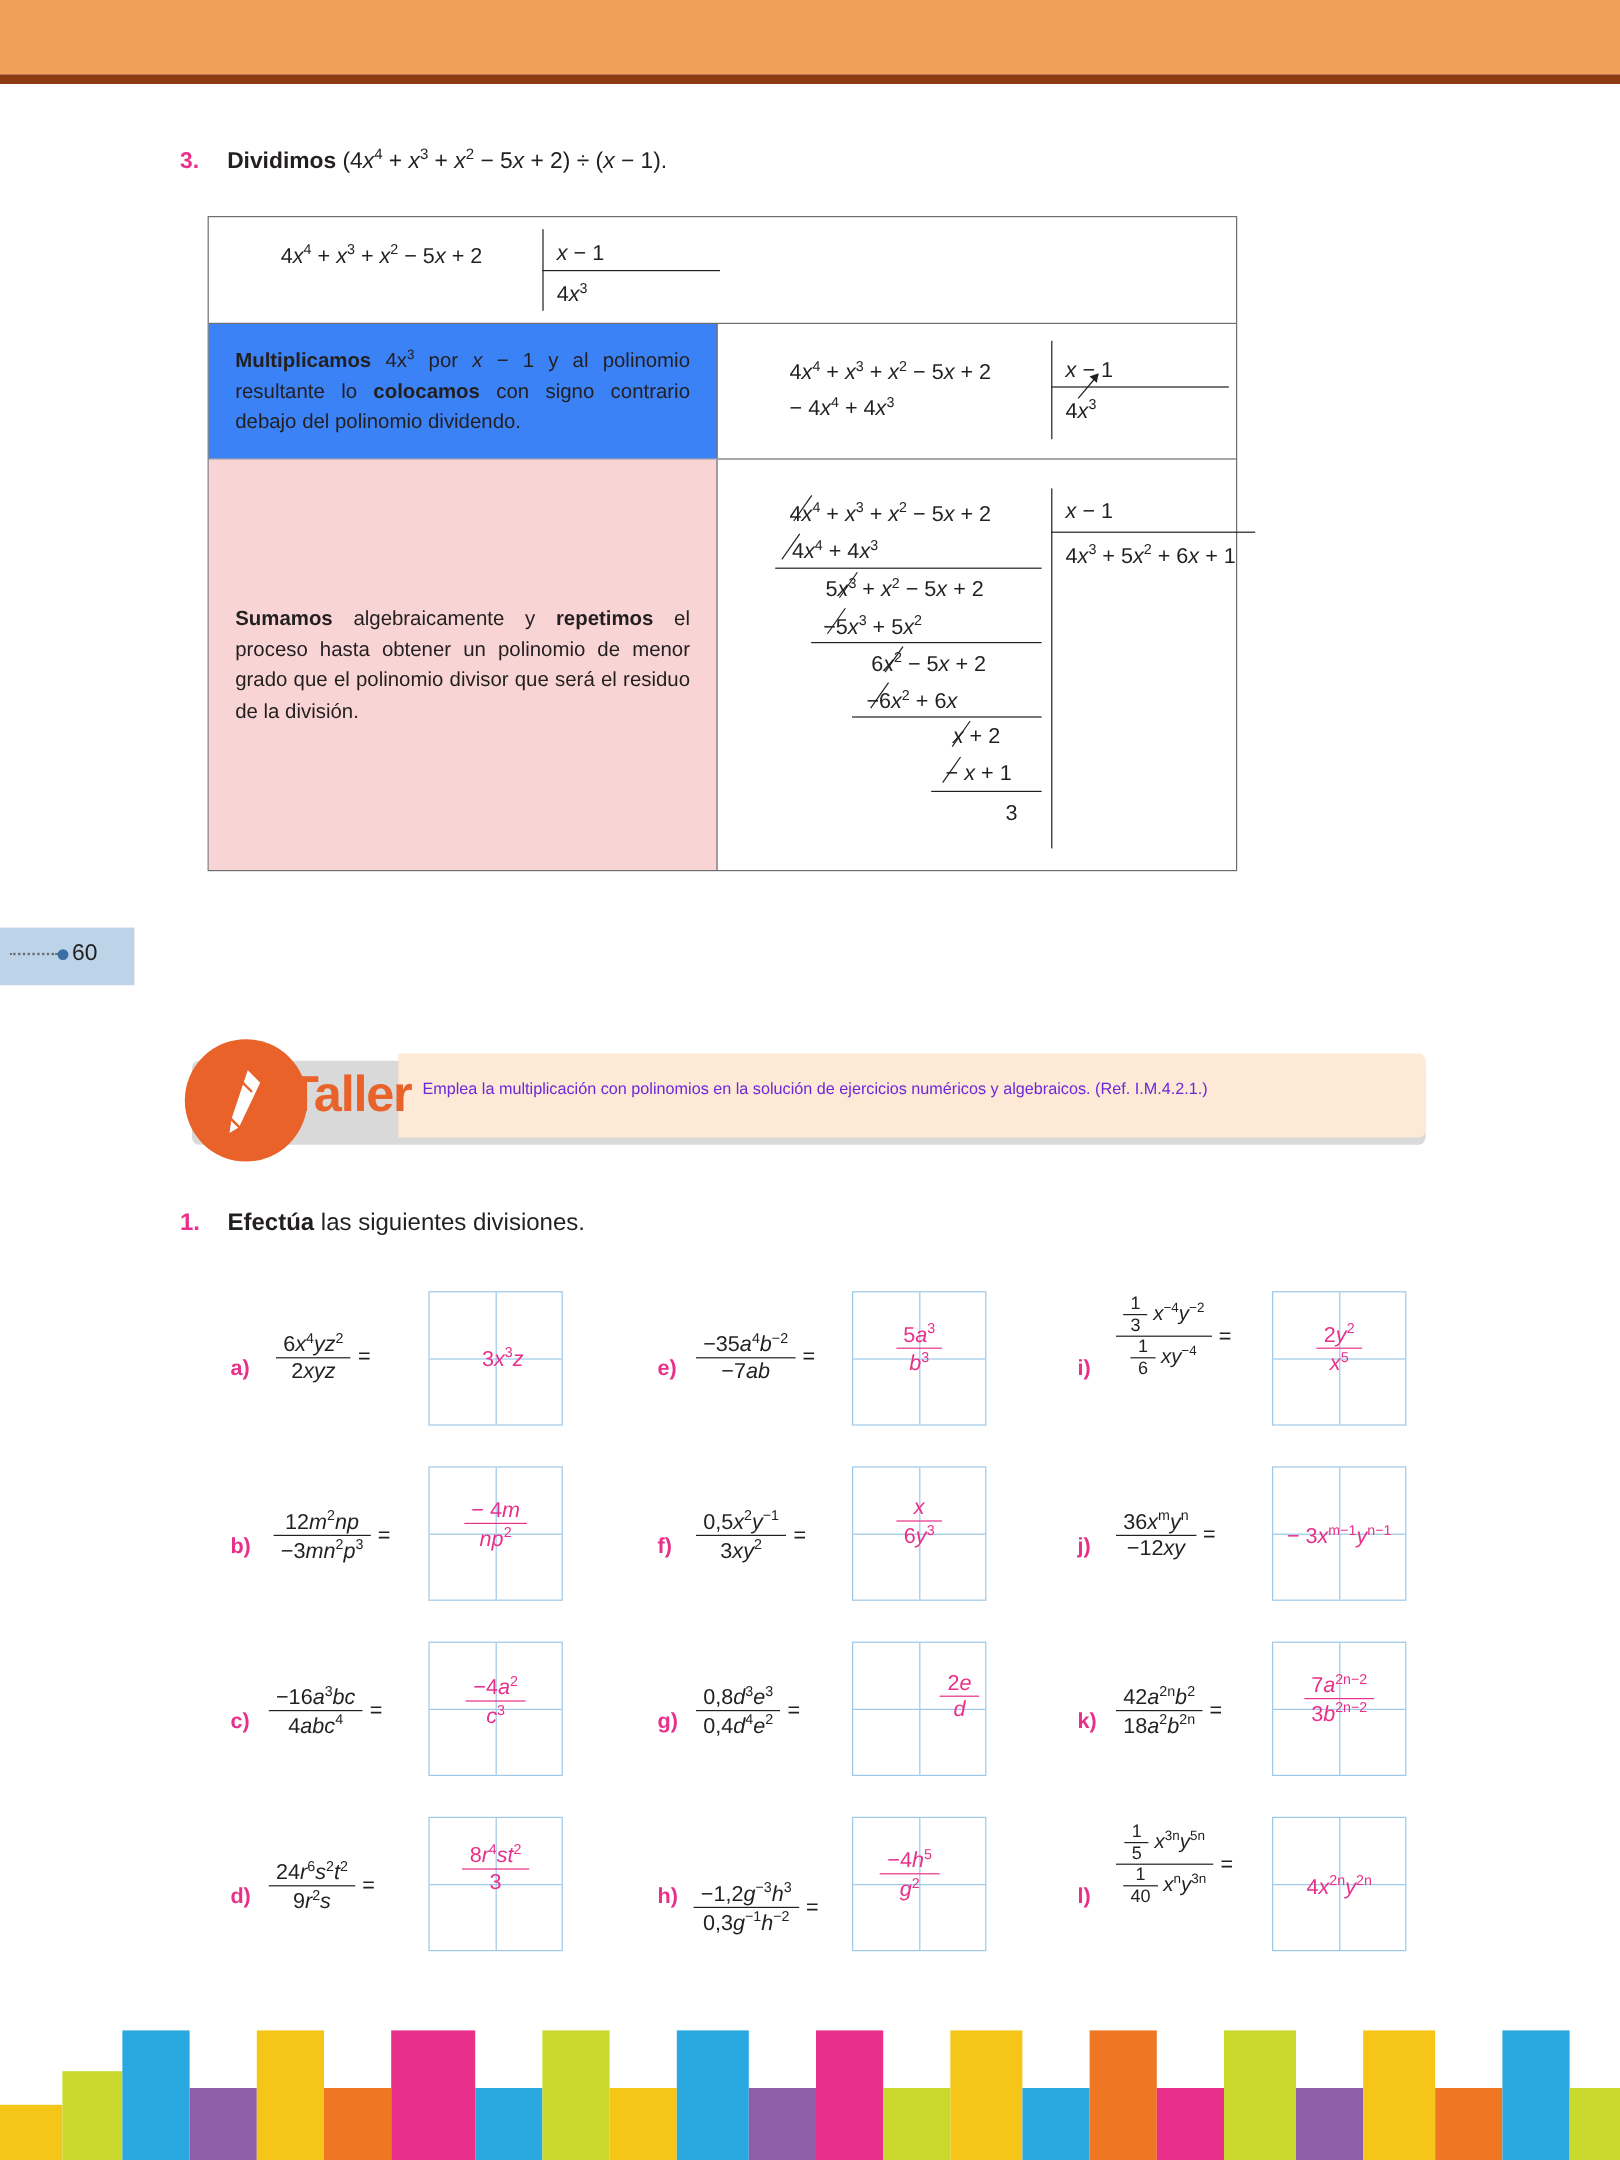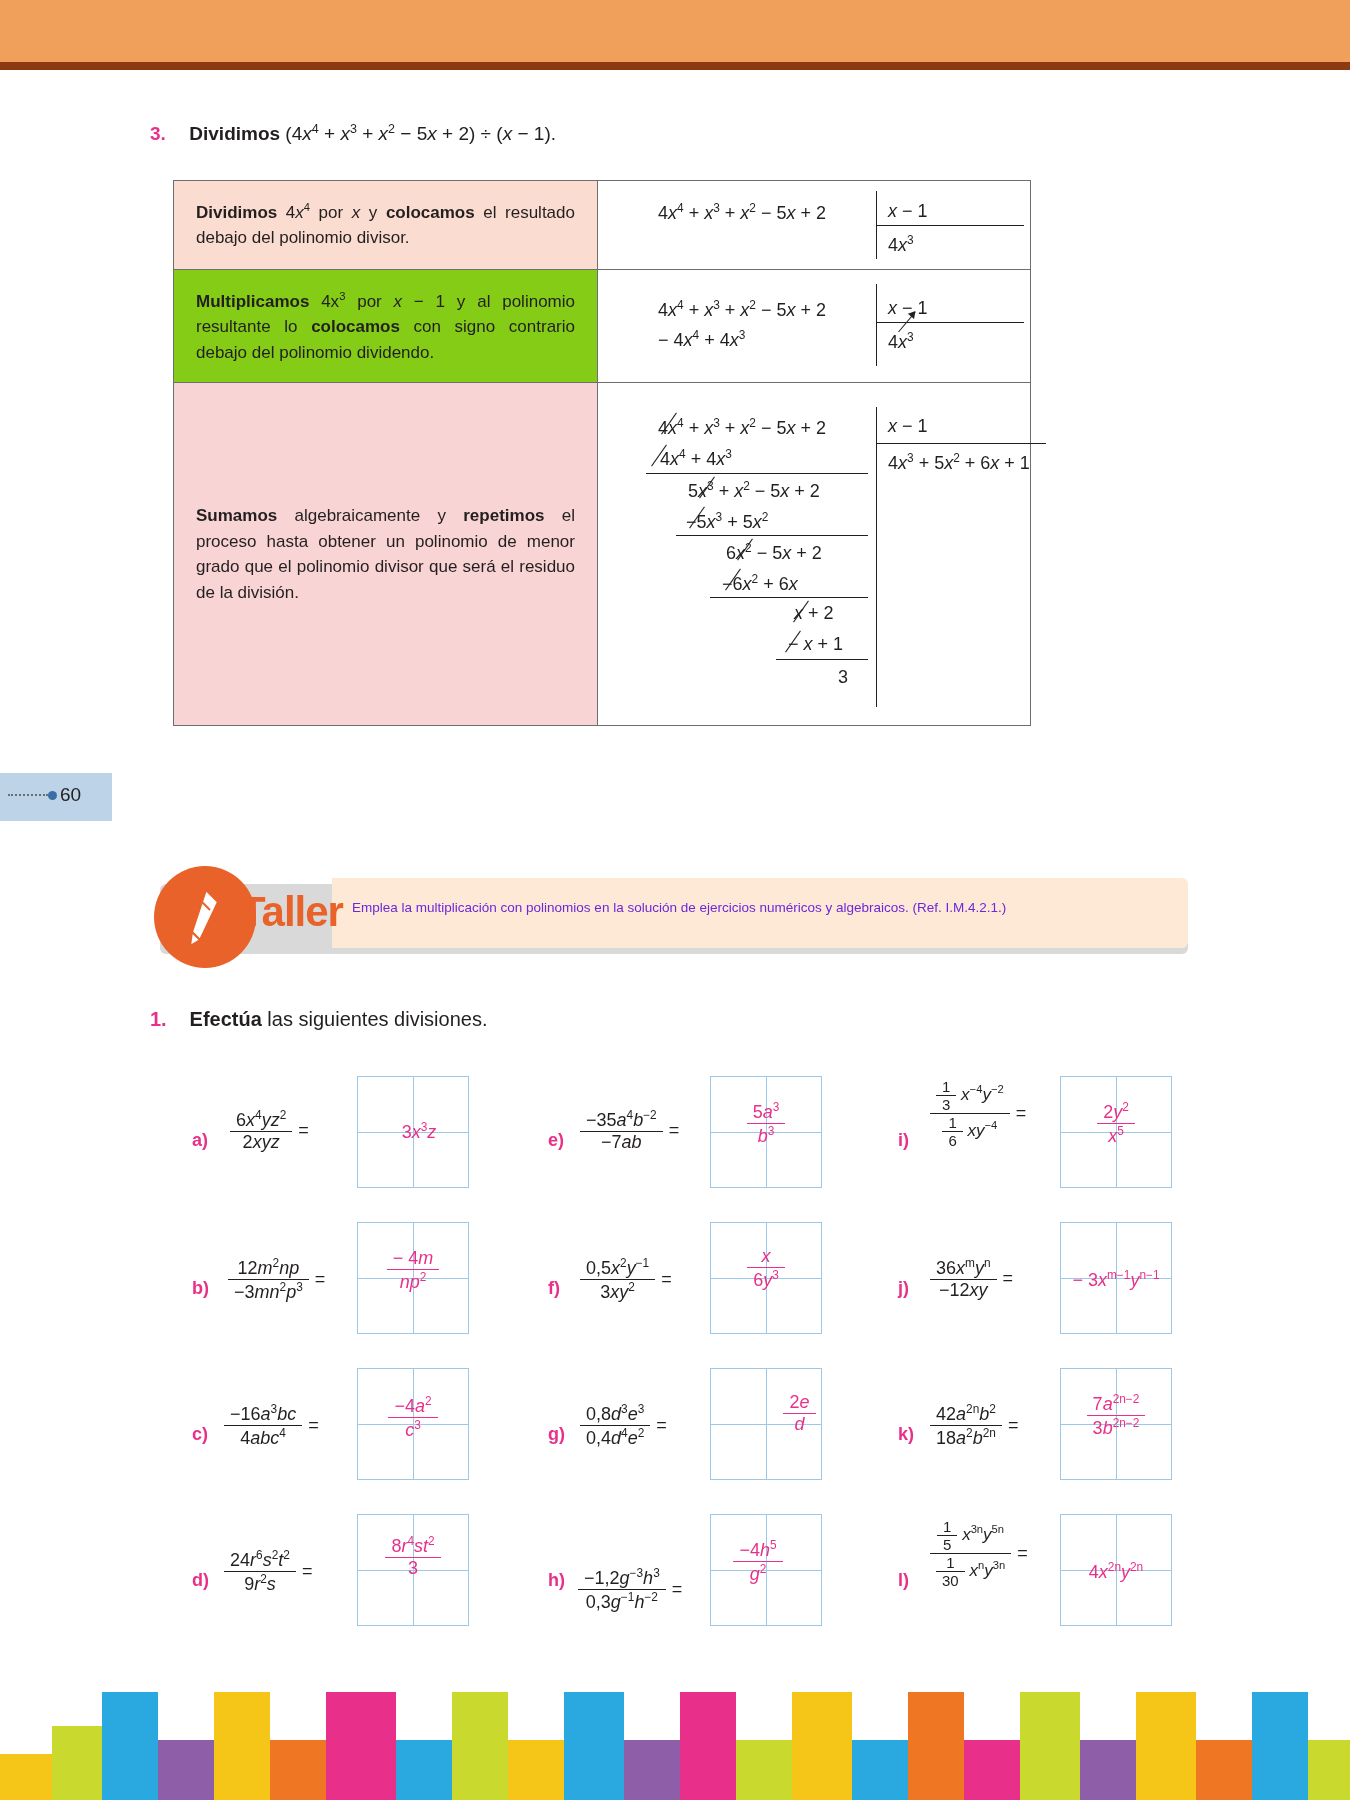--- a/index.html
+++ b/index.html
@@ -18,21 +18,21 @@
   .ex-num{color:#e8308a;font-weight:bold;display:inline-block;width:34px;}
   .ex-head b{font-weight:bold;}
 
   
   .tbl{position:absolute;left:173px;top:180px;width:858px;border:1px solid #6d6e71;box-sizing:border-box;}
   .row{display:flex;border-bottom:1px solid #6d6e71;}
   .row:last-child{border-bottom:none;}
   .cL{width:424px;box-sizing:border-box;padding:18px 22px;border-right:1px solid #6d6e71;font-size:17px;line-height:1.5;color:#231f20;text-align:justify;}
   .cR{flex:1;position:relative;}
   .r1 .cL{background:#fbdcd0;}
-  .r2 .cL{background:#84cc16;}
+  .r2 .cL{background:#3b82f6;}
   .r3 .cL{background:#f9d4d4;}
   .cL b{font-weight:bold;}
 
   .r1{height:88px;}
   .r2{height:112px;}
   .r3{height:342px;}
   .r1 .cL,.r2 .cL{display:flex;align-items:flex-start;}
   .r3 .cL{display:flex;align-items:center;}
 
   
@@ -93,23 +93,20 @@
 <div class="ex-head">
   <span class="ex-num">3.</span>
   <span>
     <b>Dividimos</b> (4<span class="it">x</span><sup>4</sup> + <span class="it">x</span><sup>3</sup> + <span class="it">x</span><sup>2</sup> − 5<span class="it">x</span> + 2) ÷ (<span class="it">x</span> − 1).
   </span>
 </div>
 
 <div class="tbl">
 
   <div class="row r1">
-    <div class="cL">
-      <span><b>Dividimos</b> 4<span class="it">x</span><sup>4</sup> por <span class="it">x</span> y <b>colocamos</b> el resultado debajo del polinomio divisor.</span>
-    </div>
     <div class="cR">
       <div class="work">
         <div class="dividend" style="left:60px;top:20px;">
           4<span class="it">x</span><sup>4</sup> + <span class="it">x</span><sup>3</sup> + <span class="it">x</span><sup>2</sup> − 5<span class="it">x</span> + 2
         </div>
         <div class="vbar" style="left:278px;top:10px;height:68px;"></div>
         <div class="hbar" style="left:278px;top:44px;width:148px;"></div>
         <div class="dividend" style="left:290px;top:20px;"><span class="it">x</span> − 1</div>
         <div class="dividend" style="left:290px;top:52px;">4<span class="it">x</span><sup>3</sup></div>
       </div>
@@ -317,21 +314,21 @@
 </div>
 <div class="ansbox" style="left:1060px;top:1368px;width:112px;height:112px;"></div>
 <div class="ans" style="left:1060px;top:1392px;width:112px;">
   <span class="frac"><span class="n">7<span class="it">a</span><sup>2n−2</sup></span><span class="d">3<span class="it">b</span><sup>2n−2</sup></span></span>
 </div>
 
 <div class="lbl" style="left:898px;top:1570px;">l)</div>
 <div class="item" style="left:930px;top:1518px;">
   <span class="frac" style="font-size:17px;">
     <span class="n"><span class="frac" style="font-size:15px;"><span class="n">1</span><span class="d">5</span></span> <span class="it">x</span><sup>3n</sup><span class="it">y</span><sup>5n</sup></span>
-    <span class="d"><span class="frac" style="font-size:15px;"><span class="n">1</span><span class="d">30</span></span> <span class="it">x</span><sup>n</sup><span class="it">y</span><sup>3n</sup></span>
+    <span class="d"><span class="frac" style="font-size:15px;"><span class="n">1</span><span class="d">40</span></span> <span class="it">x</span><sup>n</sup><span class="it">y</span><sup>3n</sup></span>
   </span><span class="eq">=</span>
 </div>
 <div class="ansbox" style="left:1060px;top:1514px;width:112px;height:112px;"></div>
 <div class="ans" style="left:1060px;top:1560px;width:112px;">4<span class="it">x</span><sup>2n</sup><span class="it">y</span><sup>2n</sup></div>
 
 <div class="bottom">
   <div class="bar" style="left:0px;width:52px;height:46px;background:#f5c518;"></div>
   <div class="bar" style="left:52px;width:50px;height:74px;background:#c9d92e;"></div>
   <div class="bar" style="left:102px;width:56px;height:108px;background:#29a9e0;"></div>
   <div class="bar" style="left:158px;width:56px;height:60px;background:#8e5fa8;"></div>

